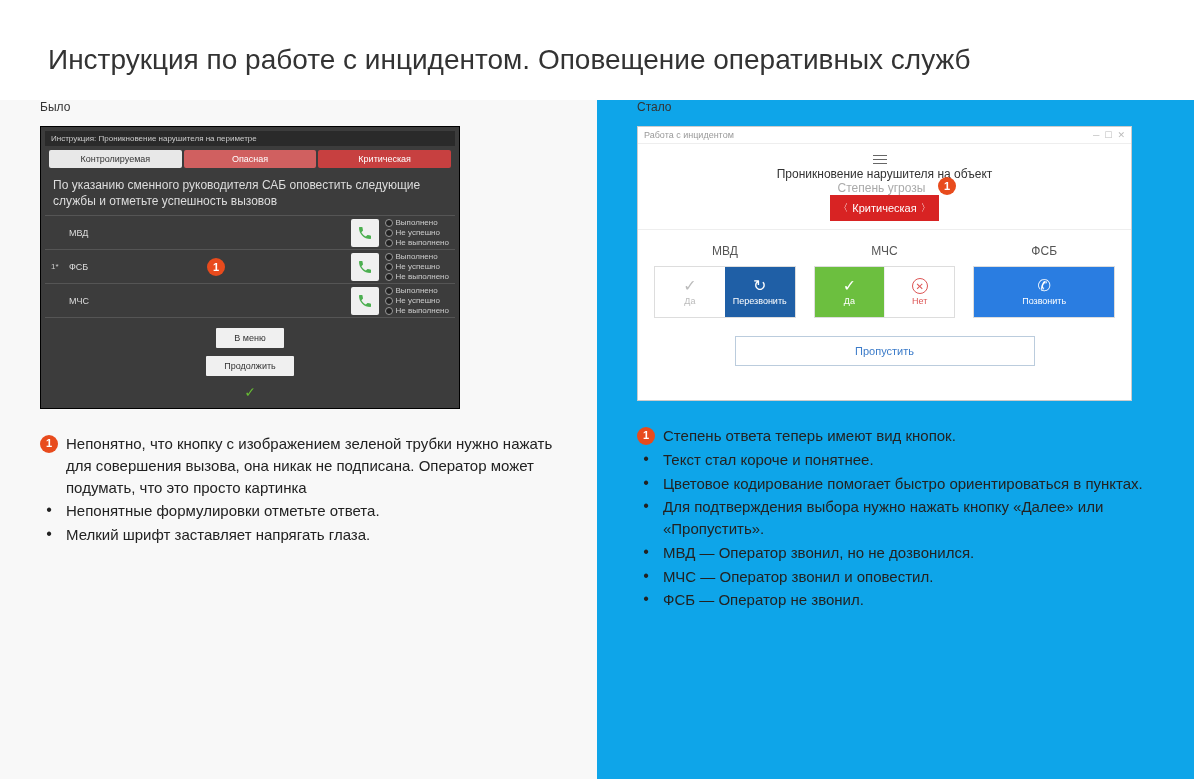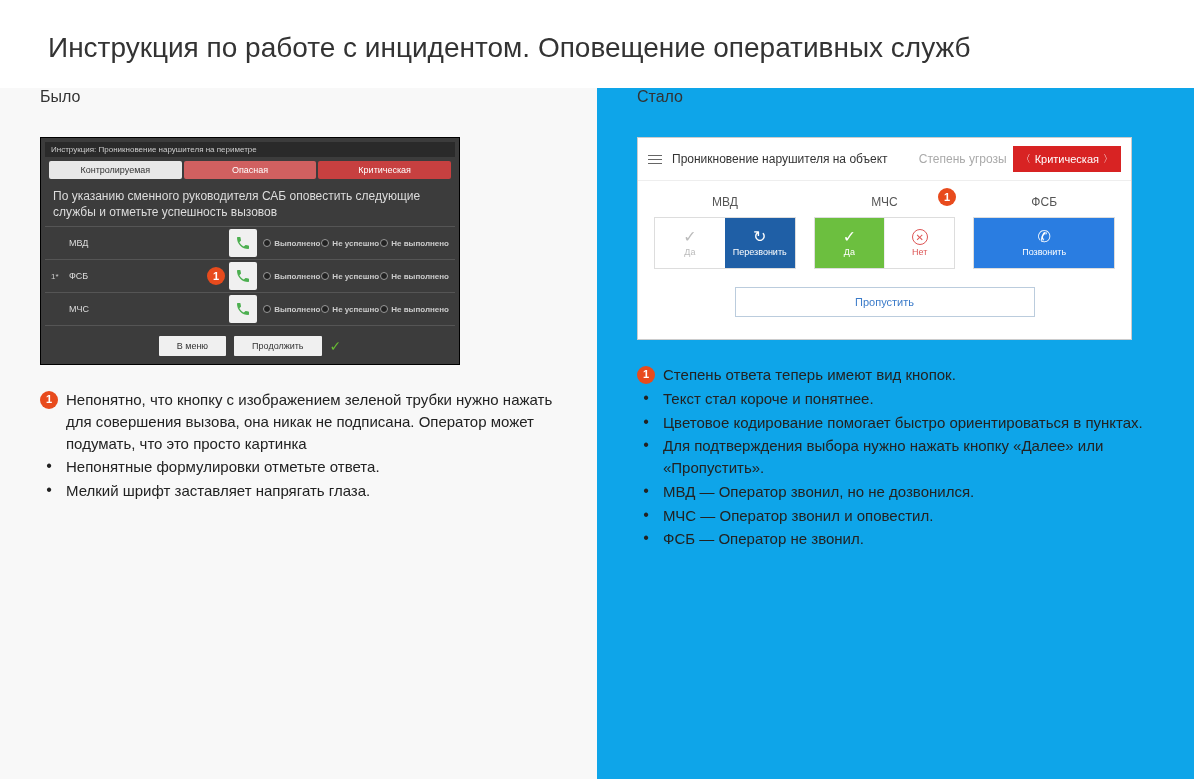--- a/index.html
+++ b/index.html
@@ -1,53 +1,53 @@
 <!DOCTYPE html>
 <html><head>
 <meta charset="utf-8">
 <style>
   * { box-sizing: border-box; margin: 0; padding: 0; }
   body { font-family: Arial, Helvetica, sans-serif; background: #fff; width: 1194px; height: 779px; overflow: hidden; }
   .slide { display: flex; flex-direction: column; height: 100%; }
-  .title { font-size: 28px; font-weight: 400; color: #333; padding: 32px 48px 24px; }
+  .title { font-size: 28px; font-weight: 400; color: #333; padding: 32px 48px 24px; margin-top: 12px; }
   .columns { display: flex; flex: 1; }
   .col { flex: 1; padding: 0 40px; }
   .col-left { background: #f8f8f8; }
   .col-right { background: #0ea5e9; }
-  .col-heading { font-size: 16px; color: #333; margin-bottom: 31px; }
+  .col-heading { font-size: 12px; color: #333; margin-bottom: 12px; }
 
   
   .old-app { width: 420px; background: #3c3c3c; border: 1px solid #000; padding: 4px; font-size: 9px; color: #ddd; }
   .old-titlebar { background: #2a2a2a; color: #ccc; padding: 3px 6px; font-size: 8px; }
   .old-tabs { display: flex; gap: 2px; margin: 4px; }
   .old-tab { flex: 1; text-align: center; padding: 4px 0; font-size: 9px; background: #e8e8e8; color: #333; border-radius: 2px; }
   .old-tab.mid { background: #d06060; color: #fff; }
   .old-tab.crit { background: #c74040; color: #fff; }
   .old-subtitle { text-align: center; color: #ddd; padding: 6px 0; font-size: 10px; border-bottom: 1px solid #555; }
   .old-subtitle .icon { color: #d33; margin-left: 4px; }
   .old-tasklabel { text-align: center; font-size: 8px; color: #aaa; padding: 2px 0; }
   .old-instr { padding: 6px 8px; font-size: 12px; color: #ddd; border-bottom: 1px solid #555; line-height: 1.3; }
   .old-row { display: flex; align-items: center; border-bottom: 1px solid #555; padding: 2px 6px; position: relative; }
   .old-num { width: 18px; color: #ccc; font-size: 8px; }
   .old-svc { flex: 1; color: #ddd; font-size: 9px; }
   .phone-btn { width: 28px; height: 28px; background: #f0f0f0; border-radius: 2px; display: flex; align-items: center; justify-content: center; margin-right: 6px; }
   .phone-btn svg { width: 16px; height: 16px; fill: #4caf50; }
-  .old-opts { display: flex; gap: 1px; font-weight: bold; }
+  .old-opts { display: flex; flex-direction: column; gap: 1px; }
   .old-opt { display: flex; align-items: center; font-size: 8px; color: #ccc; }
   .radio { width: 8px; height: 8px; border: 1px solid #999; border-radius: 50%; margin-right: 3px; background: #222; }
-  .old-footer { display: flex; justify-content: center; gap: 8px; padding: 10px 0 4px; align-items: center; }
+  .old-footer { display: flex; justify-content: center; gap: 8px; padding: 10px 0 4px; align-items: center; flex-direction: column; }
   .old-btn { background: #f0f0f0; color: #333; padding: 5px 18px; font-size: 9px; border-radius: 1px; }
   .old-check { color: #6b3; font-size: 14px; }
   .marker-on-old { position: absolute; width: 18px; height: 18px; background: #e84b1d; color: #fff; border-radius: 50%; font-size: 11px; font-weight: bold; display: flex; align-items: center; justify-content: center; left: 162px; }
 
   
   .new-app { width: 495px; border: 1px solid #ccc; background: #fff; font-size: 11px; position: relative; }
   .new-titlebar { display: flex; justify-content: space-between; padding: 3px 6px; color: #999; font-size: 9px; border-bottom: 1px solid #eee; }
   .new-winbtns { display: flex; gap: 6px; font-size: 9px; color: #bbb; }
-  .new-header { display: flex; align-items: center; padding: 8px 10px; border-bottom: 1px solid #eee; }
+  .new-header { display: flex; align-items: center; padding: 8px 10px; border-bottom: 1px solid #eee; flex-direction: column; }
   .hamburger { width: 14px; margin-right: 10px; }
   .hamburger div { height: 1px; background: #666; margin: 3px 0; }
   .new-header-title { flex: 1; font-size: 12px; color: #333; }
   .threat-label { font-size: 12px; color: #aaa; margin-right: 6px; }
   .crit-badge { background: #d82323; color: #fff; padding: 6px 8px; font-size: 11px; display: flex; align-items: center; gap: 4px; }
   .chev { font-size: 10px; }
   .new-body { padding: 14px 16px 18px; }
   .step-title { font-size: 12px; font-weight: bold; color: #333; margin-bottom: 16px; }
   .svc-row { display: flex; justify-content: space-between; gap: 18px; margin-bottom: 18px; }
   .svc-block { flex: 1; text-align: center; }
@@ -55,21 +55,21 @@
   .btn-pair { display: flex; border: 1px solid #ddd; height: 52px; align-items: stretch; }
   .half { flex: 1; display: flex; flex-direction: column; align-items: center; justify-content: center; gap: 2px; font-size: 9px; }
   .half.dis-check { color: #bbb; }
   .half.recall { background: #1f5fa6; color: #fff; }
   .half.yes-green { background: #6cbf3f; color: #fff; }
   .half.no-red { color: #d55; border-left: 1px solid #eee; }
   .half.call-blue { background: #2a7de1; color: #fff; }
   .half.full { flex: 1; }
   .icn { font-size: 16px; line-height: 1; }
   .circle-x { width: 16px; height: 16px; border: 1.5px solid #d55; border-radius: 50%; display: flex; align-items: center; justify-content: center; font-size: 10px; }
-  .skip-btn { border: 1px solid #bcd; color: #3b7bc9; text-align: center; padding: 8px 0; width: 300px; margin: 4px auto; font-size: 11px; }
+  .skip-btn { border: 1px solid #bcd; color: #3b7bc9; text-align: center; padding: 8px 0; width: 300px; margin: 16px auto; font-size: 11px; }
   .marker-on-new { position: absolute; width: 18px; height: 18px; background: #e84b1d; color: #fff; border-radius: 50%; font-size: 11px; font-weight: bold; display: flex; align-items: center; justify-content: center; top: 50px; left: 300px; }
 
   
   .notes { margin-top: 24px; font-size: 15px; color: #222; line-height: 1.45; }
   .note-row { display: flex; align-items: flex-start; margin-bottom: 2px; }
   .bullet-num { width: 18px; height: 18px; min-width: 18px; background: #e84b1d; color: #fff; border-radius: 50%; font-size: 11px; font-weight: bold; display: flex; align-items: center; justify-content: center; margin-right: 8px; margin-top: 2px; }
   .bullet-dot { width: 18px; min-width: 18px; text-align: center; margin-right: 8px; font-size: 16px; line-height: 1.3; }
   .note-text { flex: 1; }
 </style>
 </head>
@@ -184,20 +184,24 @@
             <div class="bullet-dot">•</div>
             <div class="note-text">Мелкий шрифт заставляет напрягать глаза.</div>
           </div>
         </div>
     </div>
 
     <div class="col col-right">
       <div class="col-heading">Стало</div>
 
       <div class="new-app">
+        <div class="new-titlebar">
+          <span>Работа с инцидентом</span>
+          <span class="new-winbtns">─ &nbsp;☐ &nbsp;✕</span>
+        </div>
         <div class="new-header">
           <div class="hamburger">
               <div></div>
               <div></div>
               <div></div>
             </div>
           <div class="new-header-title">Проникновение нарушителя на объект</div>
           <div class="threat-label">Степень угрозы</div>
           <div class="crit-badge">
             <span class="chev">〈</span>

